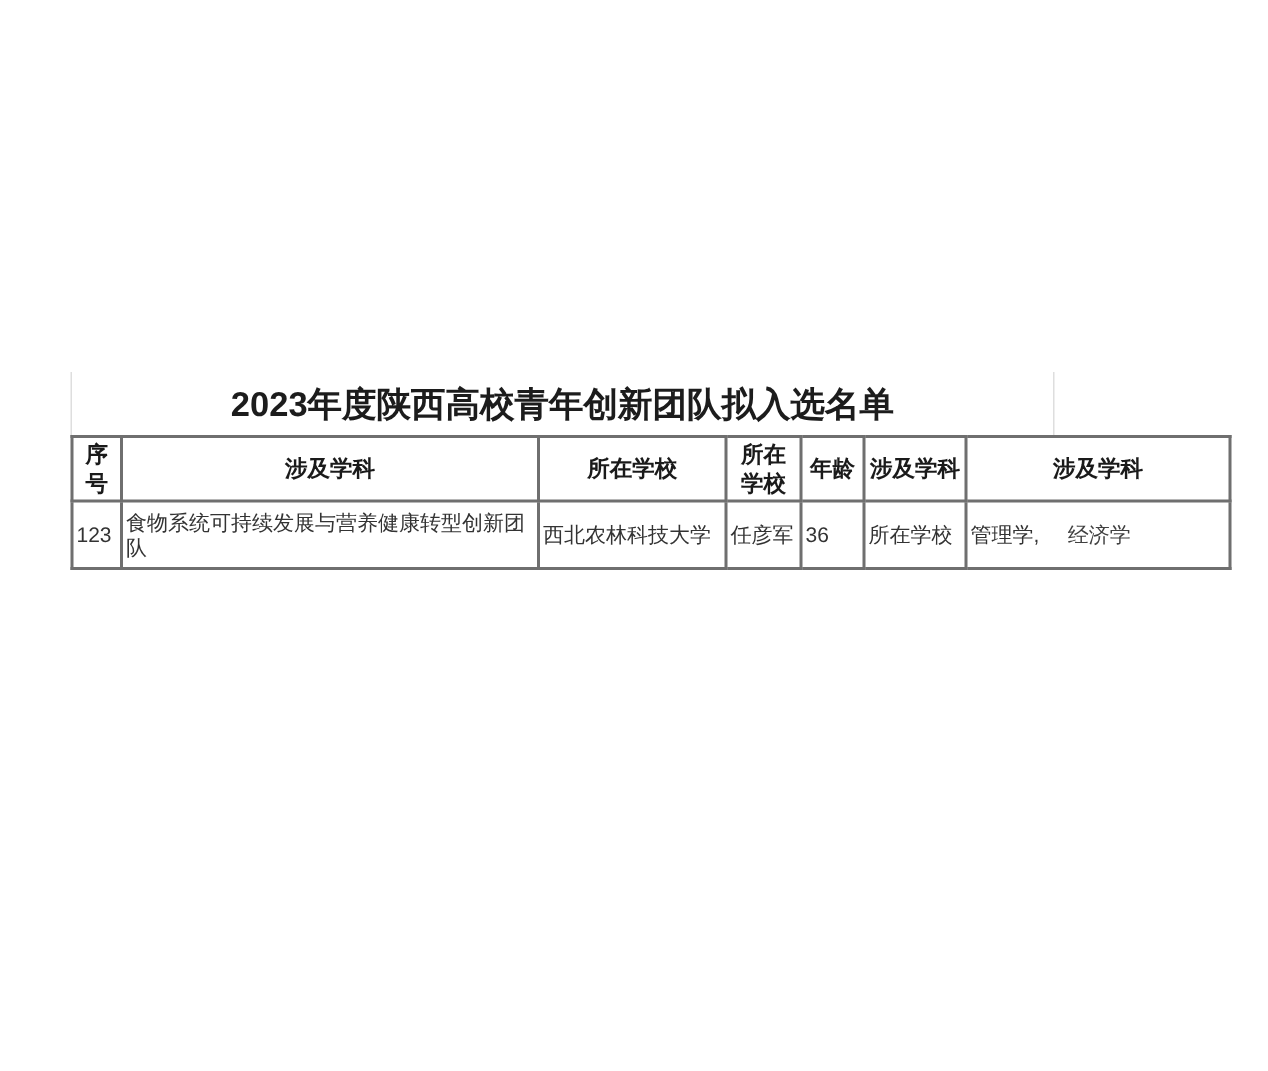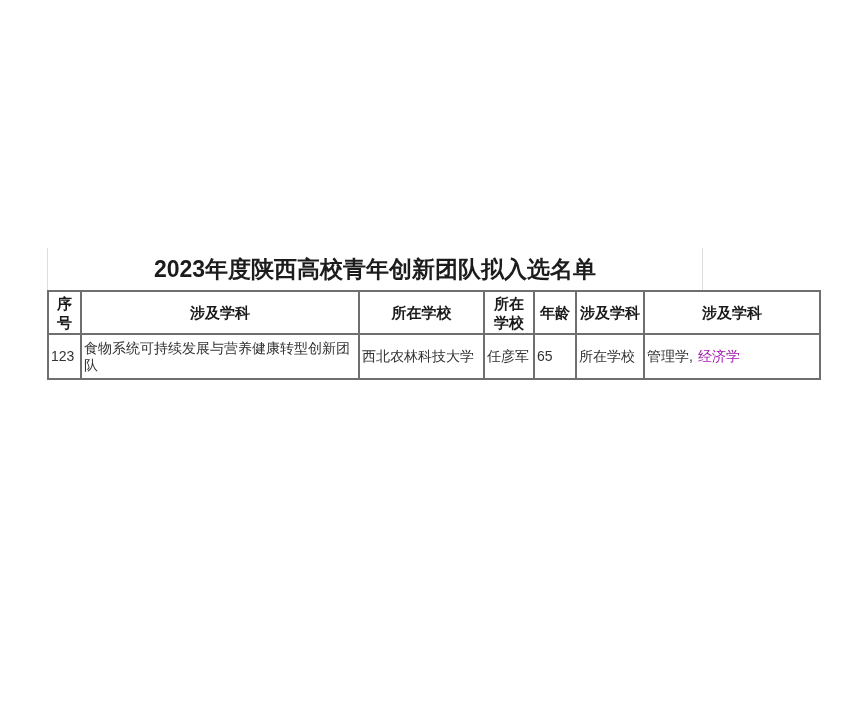--- a/index.html
+++ b/index.html
@@ -53,21 +53,21 @@
   }
   table.teams td {
     font-size: 14px;
     color: #333333;
     height: 45px;
     line-height: 17px;
     padding: 1px 2px;
   }
   td.c-center { text-align: left; }
   td.c-left   { text-align: left; padding-left: 3px; }
-  .muted { color: #a21caf; margin-left: 5px; }
+  .muted { color: #404040; margin-left: 19px; }
 </style>
 </head>
 <body>
 
 <div class="sheet">
 
   <div class="title-row">
     <span class="title-text">2023年度陕西高校青年创新团队拟入选名单</span>
   </div>
 
@@ -91,21 +91,21 @@
         <th>涉及学科</th>
         <th>涉及学科</th>
       </tr>
     </thead>
     <tbody>
       <tr>
         <td class="c-center">123</td>
         <td class="c-left">食物系统可持续发展与营养健康转型创新团队</td>
         <td class="c-center">西北农林科技大学</td>
         <td class="c-center">任彦军</td>
-        <td class="c-center">65</td>
+        <td class="c-center">36</td>
         <td class="c-center">所在学校</td>
         <td class="c-left">
           <span>管理学,</span><span class="muted">经济学</span>
         </td>
       </tr>
     </tbody>
   </table>
 
 </div>
 

